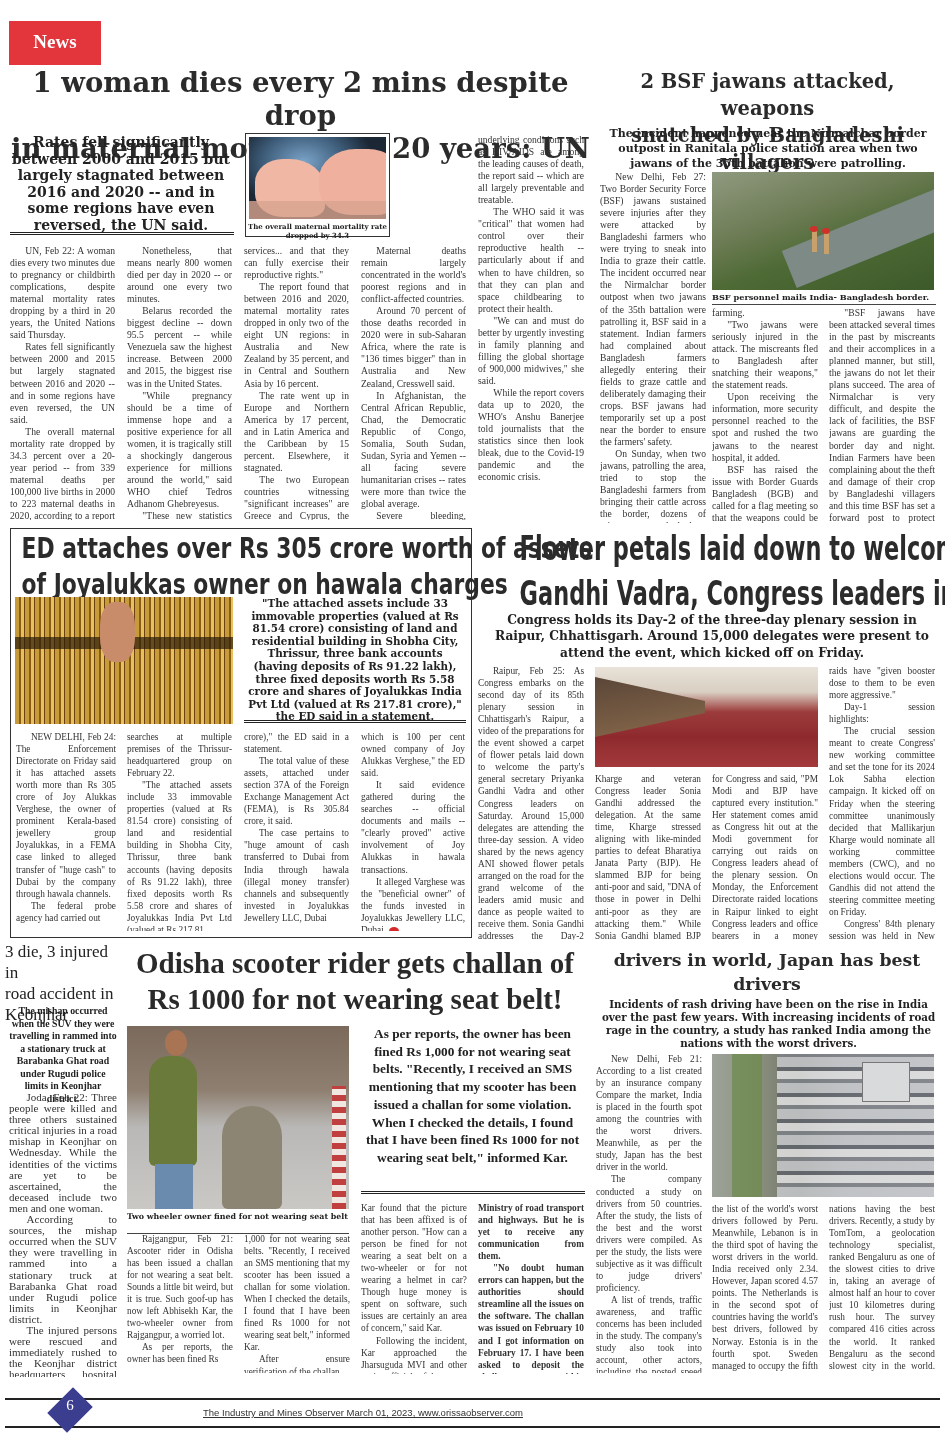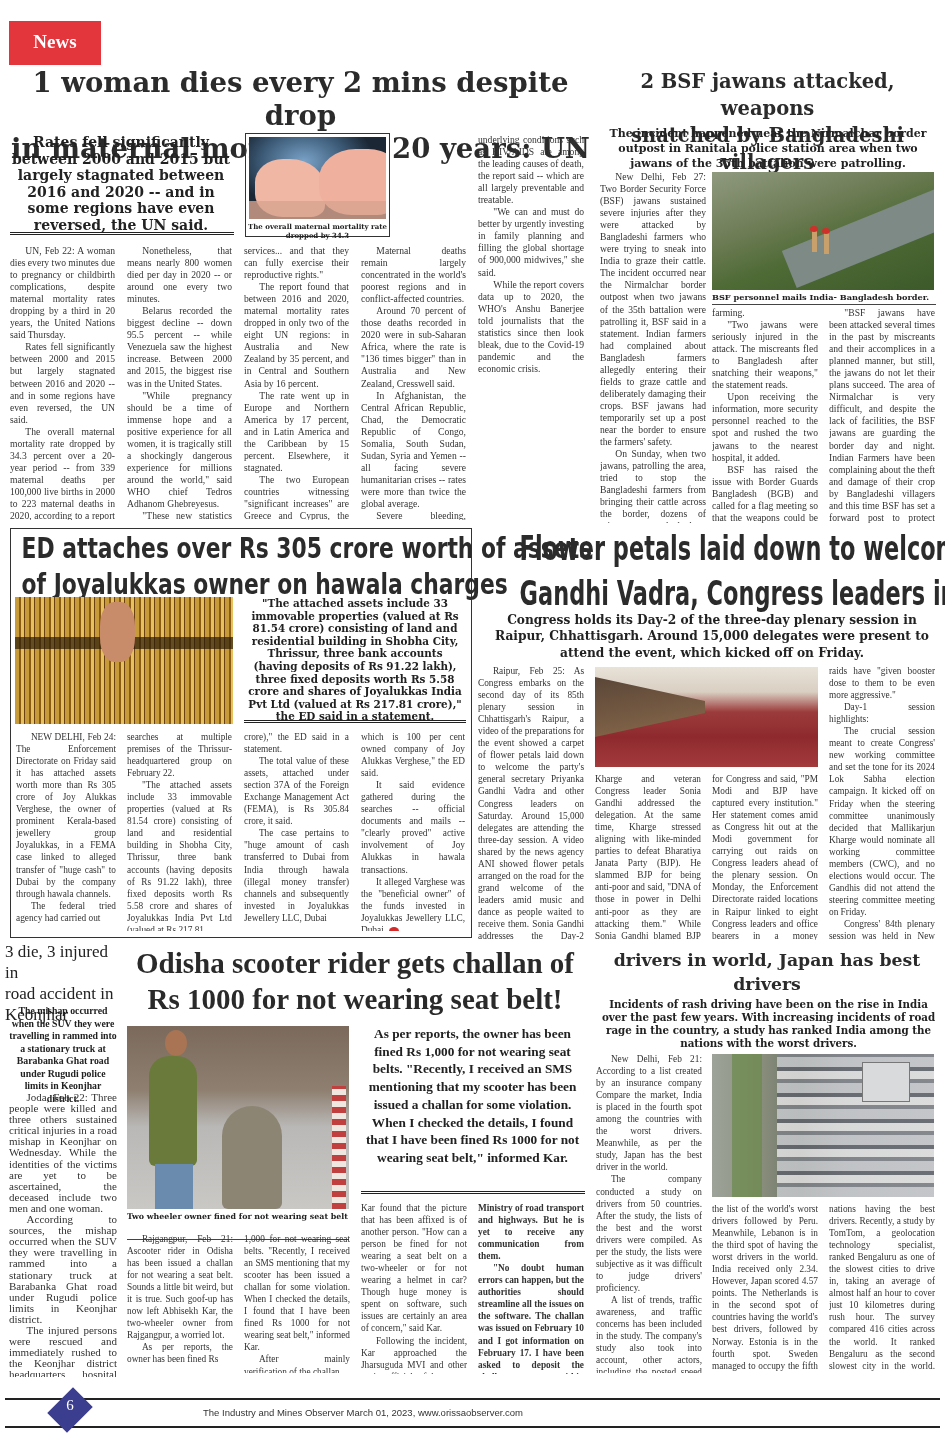--- a/index.html
+++ b/index.html
@@ -57,20 +57,21 @@
   <p>The two European countries witnessing "significant increases" are Greece and Cyprus, the report's author Jenny Cresswell told journalists.</p>
 </div>
 <div class="abs col" style="left:361px;top:245px;width:105px;height:275px;">
   <p>Maternal deaths remain largely concentrated in the world's poorest regions and in conflict-affected countries.</p>
   <p>Around 70 percent of those deaths recorded in 2020 were in sub-Saharan Africa, where the rate is "136 times bigger" than in Australia and New Zealand, Cresswell said.</p>
   <p>In Afghanistan, the Central African Republic, Chad, the Democratic Republic of Congo, Somalia, South Sudan, Sudan, Syria and Yemen -- all facing severe humanitarian crises -- rates were more than twice the global average.</p>
   <p>Severe bleeding, infections, complications from unsafe abortions and</p>
 </div>
 <div class="abs col" style="left:478px;top:134px;width:106px;height:388px;">
   <p class="ni">underlying conditions such as HIV/AIDS are among the leading causes of death, the report said -- which are all largely preventable and treatable.</p>
+  <p>The WHO said it was "critical" that women had control over their reproductive health -- particularly about if and when to have children, so that they can plan and space childbearing to protect their health.</p>
   <p>"We can and must do better by urgently investing in family planning and filling the global shortage of 900,000 midwives," she said.</p>
   <p><span>While the report covers data up to 2020, the WHO's Anshu Banerjee told journalists that the statistics since then look bleak, due to the Covid-19 pandemic and the economic crisis.</span></p>
 </div>
 
 <div class="abs hl" style="left:595px;top:68px;width:345px;font-size:19.5px;line-height:27px;">
   <div>2 BSF jawans attacked, weapons</div>
   <div>snatched by Bangladeshi villagers</div>
 </div>
 <div class="abs deck" style="left:598px;top:126px;width:340px;font-size:11px;line-height:15px;">The incident happened near the Nirmalchar border outpost in Ranitala police station area when two jawans of the 35th battalion were patrolling.</div>
 <div class="abs col" style="left:600px;top:171px;width:106px;height:352px;">
@@ -101,21 +102,21 @@
   <div>of Joyalukkas owner on hawala charges</div>
 </div>
 <div class="abs photo" style="left:15px;top:597px;width:218px;height:127px;background:repeating-linear-gradient(90deg,#c79a3a 0 4px,#8a5d16 4px 6px,#e7c15e 6px 9px,#6b4210 9px 10px);">
   <div style="position:absolute;left:0;top:40px;width:100%;height:12px;background:#2b1b0a;opacity:.7"></div>
   <div style="position:absolute;left:85px;top:5px;width:35px;height:60px;border-radius:40%;background:#c88c6a;"></div>
 </div>
 <div class="abs deck" style="left:245px;top:597px;width:220px;font-size:10.4px;line-height:12.6px;">"The attached assets include 33 immovable properties (valued at Rs 81.54 crore) consisting of land and residential building in Shobha City, Thrissur, three bank accounts (having deposits of Rs 91.22 lakh), three fixed deposits worth Rs 5.58 crore and shares of Joyalukkas India Pvt Ltd (valued at Rs 217.81 crore)," the ED said in a statement.</div>
 <div class="abs rule2" style="left:244px;top:720px;width:222px;"></div>
 <div class="abs col" style="left:16px;top:731px;width:100px;height:200px;font-size:9.3px;">
   <p>NEW DELHI, Feb 24: The Enforcement Directorate on Friday said it has attached assets worth more than Rs 305 crore of Joy Alukkas Verghese, the owner of prominent Kerala-based jewellery group Joyalukkas, in a FEMA case linked to alleged transfer of "huge cash" to Dubai by the company through hawala channels.</p>
-  <p>The federal tried agency had carried out</p>
+  <p>The federal probe agency had carried out</p>
 </div>
 <div class="abs col" style="left:127px;top:731px;width:105px;height:200px;font-size:9.3px;">
   <p class="ni">searches at multiple premises of the Thrissur-headquartered group on February 22.</p>
   <p>"The attached assets include 33 immovable properties (valued at Rs 81.54 crore) consisting of land and residential building in Shobha City, Thrissur, three bank accounts (having deposits of Rs 91.22 lakh), three fixed deposits worth Rs 5.58 crore and shares of Joyalukkas India Pvt Ltd (valued at Rs 217.81</p>
 </div>
 <div class="abs col" style="left:244px;top:731px;width:105px;height:200px;font-size:9.3px;">
   <p class="ni">crore)," the ED said in a statement.</p>
   <p>The total value of these assets, attached under section 37A of the Foreign Exchange Management Act (FEMA), is Rs 305.84 crore, it said.</p>
   <p>The case pertains to "huge amount of cash transferred to Dubai from India through hawala (illegal money transfer) channels and subsequently invested in Joyalukkas Jewellery LLC, Dubai</p>
 </div>
@@ -167,30 +168,30 @@
   <div>Odisha scooter rider gets challan of</div>
   <div>Rs 1000 for not wearing seat belt!</div>
 </div>
 <div class="abs photo" style="left:127px;top:1026px;width:222px;height:183px;background:linear-gradient(180deg,#7b6a5c 0%,#8e7f70 35%,#b9b8b6 55%,#c9c8c5 100%);">
   <div style="position:absolute;left:22px;top:30px;width:48px;height:110px;background:#6a7a3a;border-radius:20px 20px 6px 6px;"></div>
   <div style="position:absolute;left:28px;top:138px;width:38px;height:45px;background:#6a8aae;"></div>
   <div style="position:absolute;left:38px;top:4px;width:22px;height:26px;border-radius:50%;background:#a87454;"></div>
   <div style="position:absolute;left:95px;top:80px;width:60px;height:103px;border-radius:30px 30px 6px 6px;background:#8d8574;"></div>
   <div style="position:absolute;left:205px;top:60px;width:14px;height:123px;background:repeating-linear-gradient(0deg,#c04040 0 6px,#f0e8e0 6px 12px);"></div>
 </div>
-<div class="abs cap" style="left:127px;top:1212px;width:222px;text-align:left;font-size:7.9px;border-bottom:1px solid #444;padding-bottom:18px;">Two wheeler owner fined for not wearing seat belt</div>
+<div class="abs cap" style="left:127px;top:1212px;width:222px;text-align:left;font-size:7.9px;border-bottom:1px solid #444;padding-bottom:12px;">Two wheeler owner fined for not wearing seat belt</div>
 <div class="abs" style="left:360px;top:1025px;width:225px;font-size:13.3px;line-height:17.7px;font-weight:bold;text-align:center;color:#222;">As per reports, the owner has been fined Rs 1,000 for not wearing seat belts. "Recently, I received an SMS mentioning that my scooter has been issued a challan for some violation. When I checked the details, I found that I have been fined Rs 1000 for not wearing seat belt," informed Kar.</div>
 <div class="abs rule2" style="left:361px;top:1191px;width:224px;"></div>
 <div class="abs col" style="left:127px;top:1233px;width:106px;height:140px;font-size:9.3px;">
   <p>Rajgangpur, Feb 21: Ascooter rider in Odisha has been issued a challan for not wearing a seat belt. Sounds a little bit weird, but it is true. Such goof-up has now left Abhisekh Kar, the two-wheeler owner from Rajgangpur, a worried lot.</p>
   <p>As per reports, the owner has been fined Rs</p>
 </div>
 <div class="abs col" style="left:244px;top:1233px;width:106px;height:140px;font-size:9.3px;">
   <p class="ni">1,000 for not wearing seat belts. "Recently, I received an SMS mentioning that my scooter has been issued a challan for some violation. When I checked the details, I found that I have been fined Rs 1000 for not wearing seat belt," informed Kar.</p>
-  <p>After mainly verification of the challan,</p>
+  <p>After ensure verification of the challan,</p>
 </div>
 <div class="abs col" style="left:361px;top:1202px;width:106px;height:172px;font-size:9.3px;">
   <p class="ni">Kar found that the picture that has been affixed is of another person. "How can a person be fined for not wearing a seat belt on a two-wheeler or for not wearing a helmet in car? Though huge money is spent on software, such issues are certainly an area of concern," said Kar.</p>
   <p>Following the incident, Kar approached the Jharsuguda MVI and other senior officials of the</p>
 </div>
 <div class="abs col" style="left:478px;top:1202px;width:106px;height:172px;font-size:9.3px;font-weight:bold;">
   <p class="ni">Ministry of road transport and highways. But he is yet to receive any communication from them.</p>
   <p><span>"No doubt human errors can happen, but the authorities should streamline all the issues on the software. The challan was issued on February 10 and I got information on February 17. I have been asked to deposit the challan amount within seven days," Kar added.</span><span class="end"></span></p>
 </div>
 
@@ -213,13 +214,13 @@
   <p class="ni">the list of the world's worst drivers followed by Peru. Meanwhile, Lebanon is in the third spot of having the worst drivers in the world. India received only 2.34. However, Japan scored 4.57 points. The Netherlands is in the second spot of countries having the world's best drivers, followed by Norway. Estonia is in the fourth spot. Sweden managed to occupy the fifth spot in the list of the top five</p>
 </div>
 <div class="abs col" style="left:829px;top:1203px;width:106px;height:170px;font-size:9.3px;">
   <p class="ni"><span>nations having the best drivers. Recently, a study by TomTom, a geolocation technology specialist, ranked Bengaluru as one of the slowest cities to drive in, taking an average of almost half an hour to cover just 10 kilometres during rush hour. The survey compared 416 cities across the world. It ranked Bengaluru as the second slowest city in the world. Meanwhile, London topped this list.</span></p>
 </div>
 
 <div class="abs footer-line" style="left:5px;top:1398px;width:935px;"></div>
 <div class="abs footer-line" style="left:5px;top:1426px;width:935px;"></div>
 <div class="abs" style="left:56px;top:1396px;width:28px;height:28px;background:#3b3d8f;transform:rotate(45deg) scaleY(1.3);"></div>
 <div class="abs" style="left:56px;top:1397px;width:28px;text-align:center;color:#fff;font-size:15px;">6</div>
-<div class="abs" style="left:203px;top:1407px;width:600px;font-family:'Liberation Sans',sans-serif;font-size:9.5px;color:#333;">The Industry and Mines Observer March 01, 2023, www.orissaobserver.com</div>
+<div class="abs" style="left:203px;top:1407px;width:600px;font-family:'Liberation Sans',sans-serif;font-size:9.5px;color:#333;text-decoration:underline;">The Industry and Mines Observer March 01, 2023, www.orissaobserver.com</div>
 
 </body></html>

